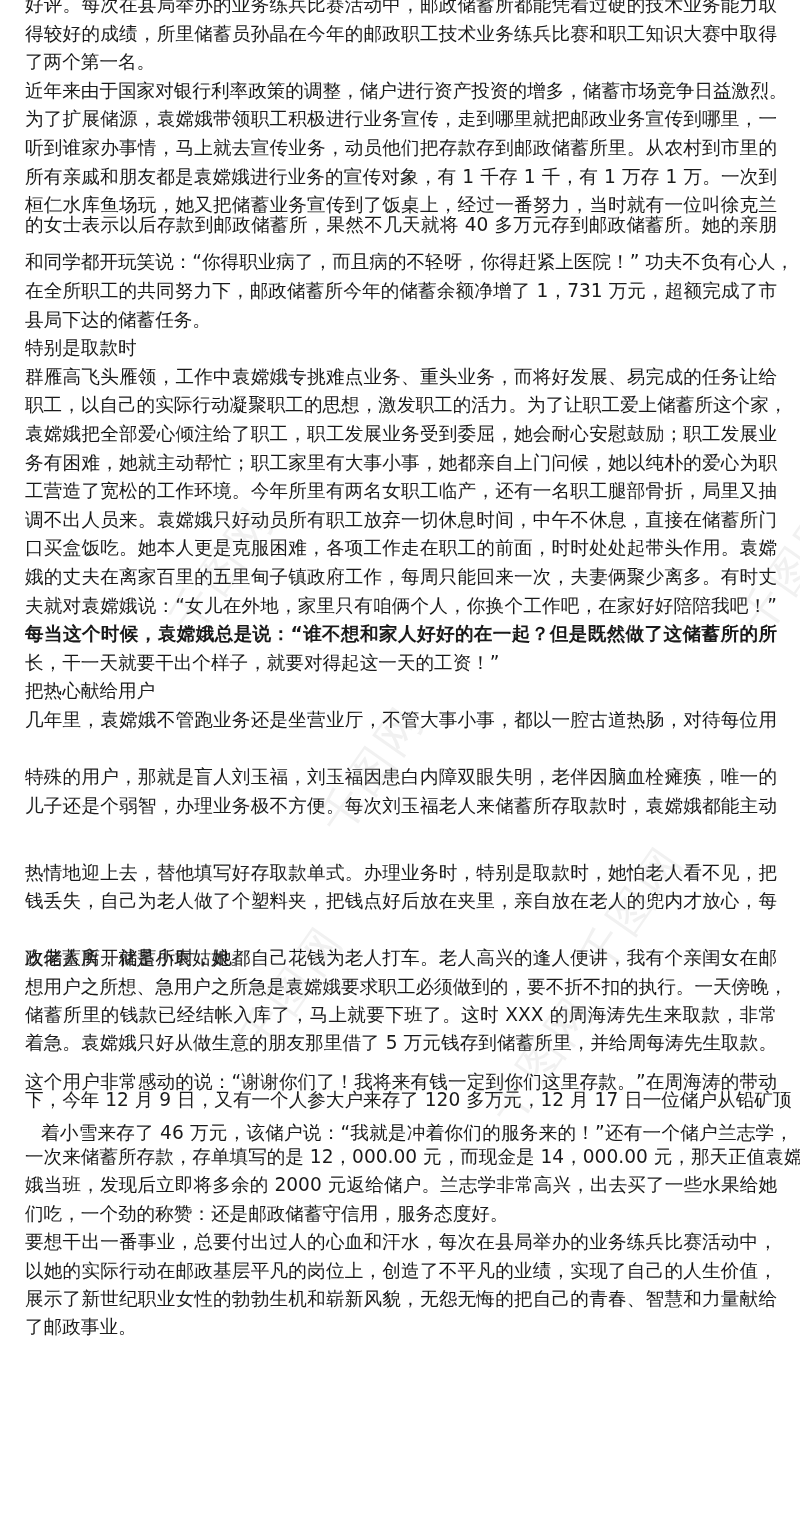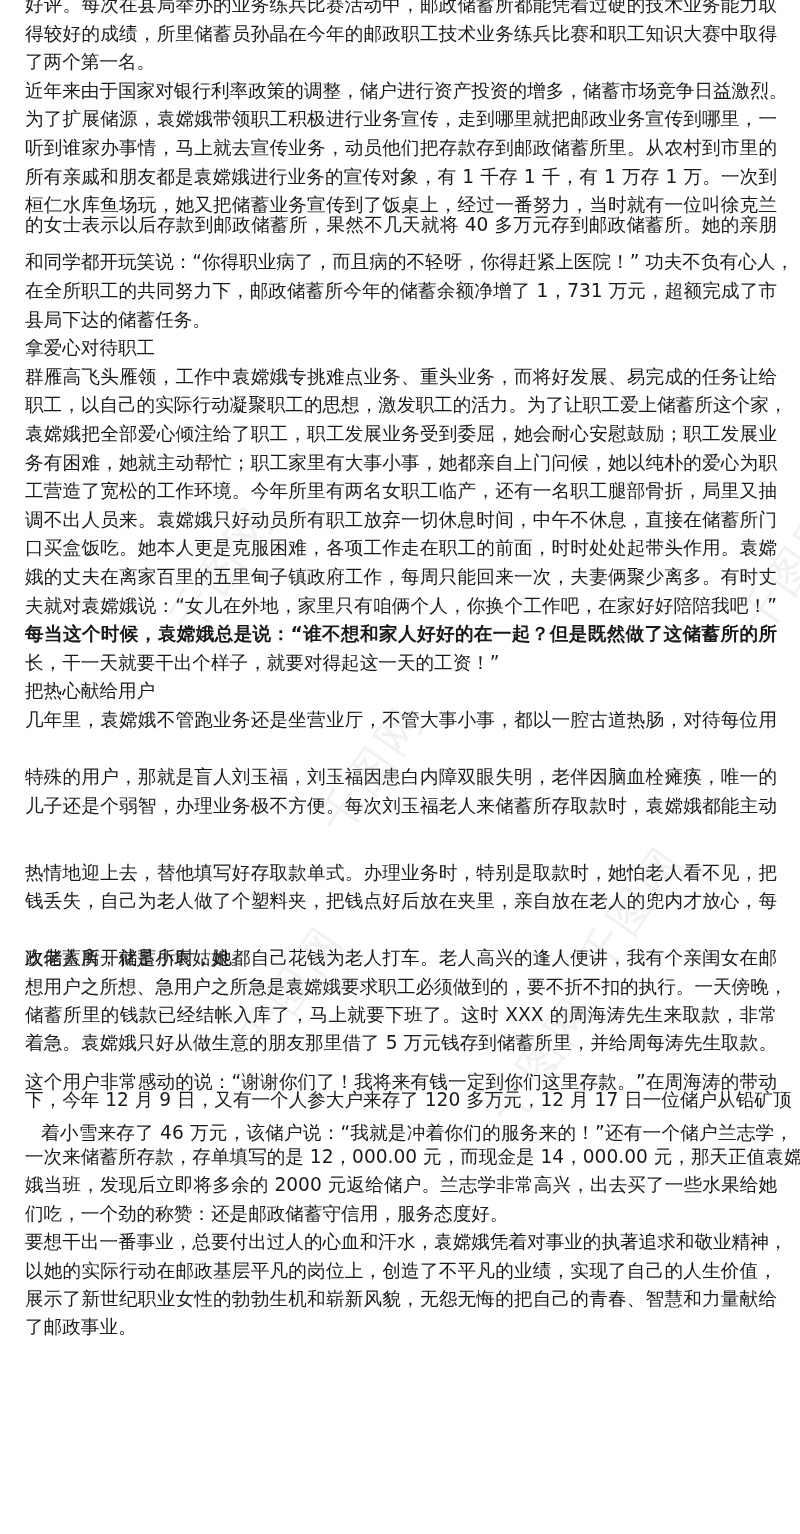--- a/index.html
+++ b/index.html
@@ -55,21 +55,21 @@
     <div class="line last" style="top: 48.2px;">了两个第一名。</div>
     <div class="line" style="top: 76.8px;">近年来由于国家对银行利率政策的调整，储户进行资产投资的增多，储蓄市场竞争日益激烈。</div>
     <div class="line" style="top: 105.4px;">为了扩展储源，袁嫦娥带领职工积极进行业务宣传，走到哪里就把邮政业务宣传到哪里，一</div>
     <div class="line" style="top: 134px;">听到谁家办事情，马上就去宣传业务，动员他们把存款存到邮政储蓄所里。从农村到市里的</div>
     <div class="line" style="top: 162.6px;">所有亲戚和朋友都是袁嫦娥进行业务的宣传对象，有 1 千存 1 千，有 1 万存 1 万。一次到</div>
     <div class="line" style="top: 191.2px;">桓仁水库鱼场玩，她又把储蓄业务宣传到了饭桌上，经过一番努力，当时就有一位叫徐克兰</div>
     <div class="line" style="top: 211px;">的女士表示以后存款到邮政储蓄所，果然不几天就将 40 多万元存到邮政储蓄所。她的亲朋</div>
     <div class="line" style="top: 248.4px;">和同学都开玩笑说：“你得职业病了，而且病的不轻呀，你得赶紧上医院！” 功夫不负有心人，</div>
     <div class="line" style="top: 277px;">在全所职工的共同努力下，邮政储蓄所今年的储蓄余额净增了 1，731 万元，超额完成了市</div>
     <div class="line last" style="top: 305.6px;">县局下达的储蓄任务。</div>
-    <div class="line last" style="top: 334.2px;">拿爱心对待职工</div>
+    <div class="line last" style="top: 334.2px;">特别是取款时</div>
     <div class="line" style="top: 362.8px;">群雁高飞头雁领，工作中袁嫦娥专挑难点业务、重头业务，而将好发展、易完成的任务让给</div>
     <div class="line" style="top: 391.4px;">职工，以自己的实际行动凝聚职工的思想，激发职工的活力。为了让职工爱上储蓄所这个家，</div>
     <div class="line" style="top: 420px;">袁嫦娥把全部爱心倾注给了职工，职工发展业务受到委屈，她会耐心安慰鼓励；职工发展业</div>
     <div class="line" style="top: 448.6px;">务有困难，她就主动帮忙；职工家里有大事小事，她都亲自上门问候，她以纯朴的爱心为职</div>
     <div class="line" style="top: 477.2px;">工营造了宽松的工作环境。今年所里有两名女职工临产，还有一名职工腿部骨折，局里又抽</div>
     <div class="line" style="top: 505.8px;">调不出人员来。袁嫦娥只好动员所有职工放弃一切休息时间，中午不休息，直接在储蓄所门</div>
     <div class="line" style="top: 534.4px;">口买盒饭吃。她本人更是克服困难，各项工作走在职工的前面，时时处处起带头作用。袁嫦</div>
     <div class="line" style="top: 563px;">娥的丈夫在离家百里的五里甸子镇政府工作，每周只能回来一次，夫妻俩聚少离多。有时丈</div>
     <div class="line" style="top: 591.6px;">夫就对袁嫦娥说：“女儿在外地，家里只有咱俩个人，你换个工作吧，在家好好陪陪我吧！”</div>
     <div class="line" style="top: 620.2px; font-weight: bold;">每当这个时候，袁嫦娥总是说：“谁不想和家人好好的在一起？但是既然做了这储蓄所的所</div>
@@ -86,21 +86,21 @@
     <div class="line last" style="top: 86.2px;">政储蓄所，就是小袁姑娘。</div>
     <div class="line" style="top: 114.6px;">想用户之所想、急用户之所急是袁嫦娥要求职工必须做到的，要不折不扣的执行。一天傍晚，</div>
     <div class="line" style="top: 143px;">储蓄所里的钱款已经结帐入库了，马上就要下班了。这时 XXX 的周海涛先生来取款，非常</div>
     <div class="line" style="top: 171.4px;">着急。袁嫦娥只好从做生意的朋友那里借了 5 万元钱存到储蓄所里，并给周每涛先生取款。</div>
     <div class="line" style="top: 199.8px; margin-top: 10px;">这个用户非常感动的说：“谢谢你们了！我将来有钱一定到你们这里存款。”在周海涛的带动</div>
     <div class="line" style="top: 228.2px;">下，今年 12 月 9 日，又有一个人参大户来存了 120 多万元，12 月 17 日一位储户从铅矿顶</div>
     <div class="line" style="top: 261px; margin-left: 16px;">着小雪来存了 46 万元，该储户说：“我就是冲着你们的服务来的！”还有一个储户兰志学，</div>
     <div class="line" style="top: 285px;">一次来储蓄所存款，存单填写的是 12，000.00 元，而现金是 14，000.00 元，那天正值袁嫦</div>
     <div class="line" style="top: 313.4px;">娥当班，发现后立即将多余的 2000 元返给储户。兰志学非常高兴，出去买了一些水果给她</div>
     <div class="line last" style="top: 341.8px;">们吃，一个劲的称赞：还是邮政储蓄守信用，服务态度好。</div>
-    <div class="line" style="top: 370.2px;">要想干出一番事业，总要付出过人的心血和汗水，袁嫦娥凭着对事业的执著追求和敬业精神，</div>
+    <div class="line" style="top: 370.2px;">要想干出一番事业，总要付出过人的心血和汗水，每次在县局举办的业务练兵比赛活动中，</div>
     <div class="line" style="top: 398.6px;">以她的实际行动在邮政基层平凡的岗位上，创造了不平凡的业绩，实现了自己的人生价值，</div>
     <div class="line" style="top: 427px;">展示了新世纪职业女性的勃勃生机和崭新风貌，无怨无悔的把自己的青春、智慧和力量献给</div>
     <div class="line last" style="top: 455.4px;">了邮政事业。</div>
   </div>
 
 <div class="watermark" style="left:150px;top:540px;">千图网</div>
 <div class="watermark" style="left:300px;top:740px;">千图网</div>
 <div class="watermark" style="left:720px;top:540px;">千图网</div>
 <div class="watermark" style="left:560px;top:880px;">千图网</div>
 <div class="watermark" style="left:220px;top:960px;">千图网</div>

